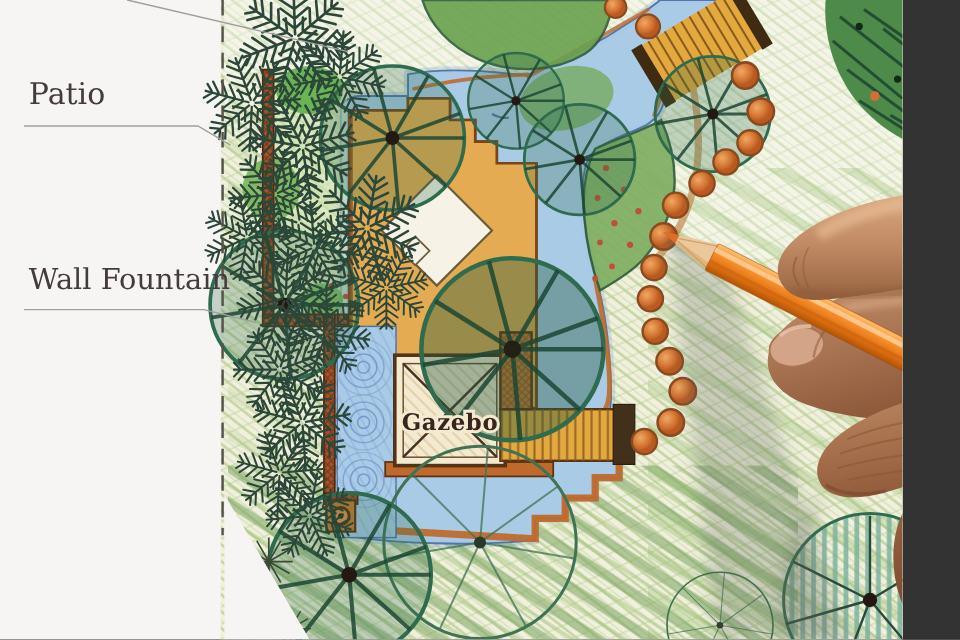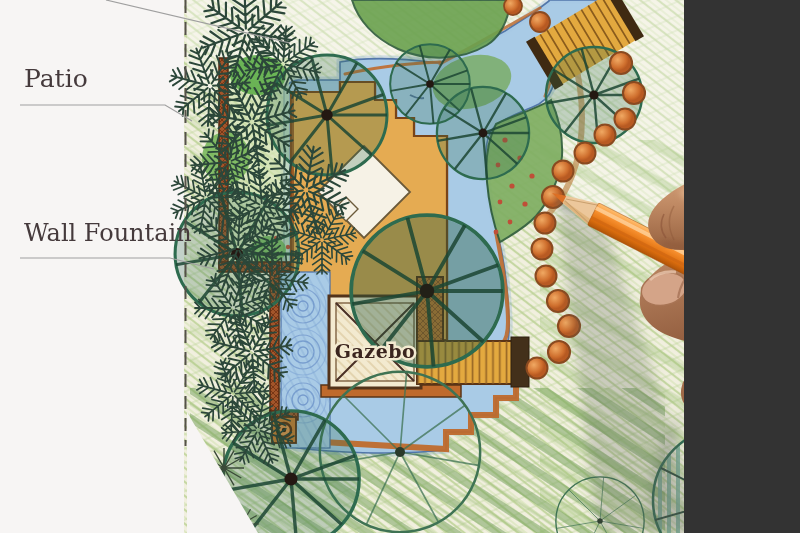--- a/index.html
+++ b/index.html
@@ -5,21 +5,21 @@
   :root{
     --margin:#f7f5f4; --paper:#f1efdf; --grass-light:#dde6bc; --grass-mid:#b7cf8d;
     --grass-dark:#6f9e55; --water:#a9cbe6; --water-line:#41618f; --deck:#e5ab52;
     --deck-line:#c97f2e; --wood:#e3a93f; --wood-dark:#7a4e16; --coping:#bf6a2c;
     --wall:#a2552a; --cream:#f3ead0; --ink:#3c2a22; --label-ink:#453a3c;
     --leader:#9f9f9f; --stone:#d87b3c; --stone-dark:#8a4a20; --tree-green:#2e6b4f;
     --tree-dark:#1d4734; --fern:#2c473a; --shrub:#7fae62; --berry:#bf4f38;
     --pencil:#f68f2e; --skin:#c08a64; --skin-dark:#8a5438; --nail:#d4a488; --shadow:#5a645a;
   }
   html,body{margin:0;padding:0;background:#333;}
-  .stage{position:relative;width:684px;height:533px;overflow:hidden;background:var(--margin);
+  .stage{position:relative;width:752px;height:533px;overflow:hidden;background:var(--margin);
          font-family:"DejaVu Serif","Liberation Serif",serif;}
   .stage svg{position:absolute;left:0;top:0;}
   .label-text{font-family:"DejaVu Serif","Liberation Serif",serif;fill:var(--label-ink);}
   .gz-text{font-family:"DejaVu Serif","Liberation Serif",serif;font-weight:bold;fill:#3a241e;
            paint-order:stroke;stroke:var(--cream);stroke-width:5px;letter-spacing:.5px;}
 </style>
 </head>
 <body>
 
 <div class="stage">

